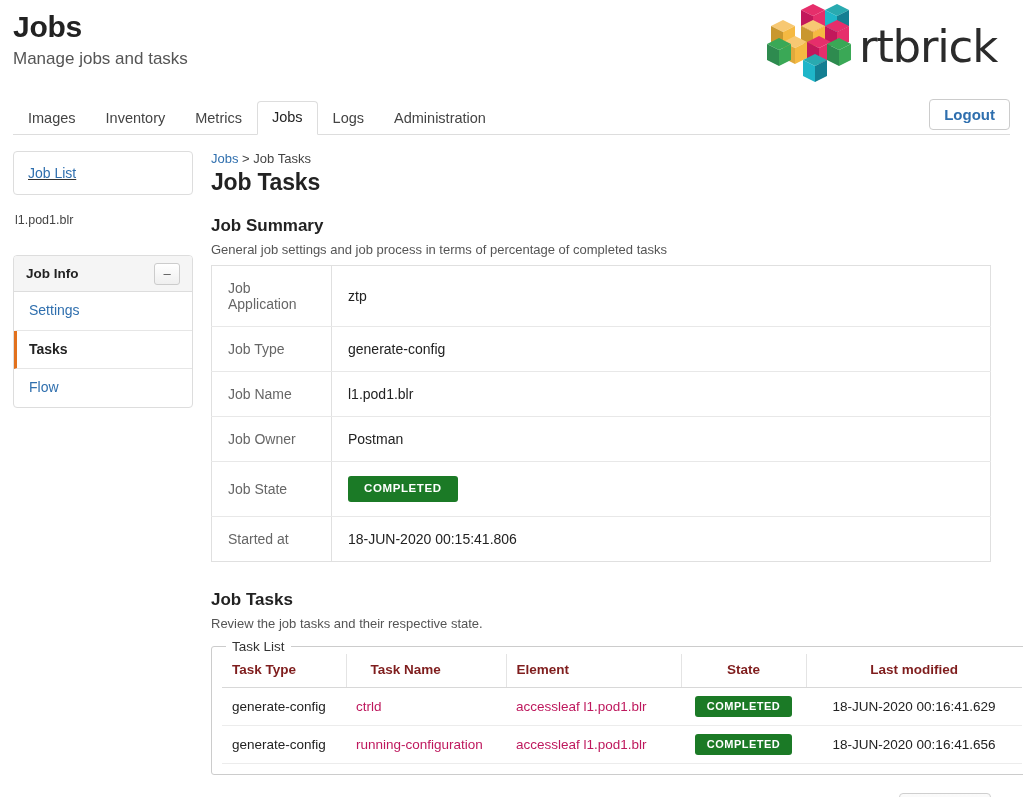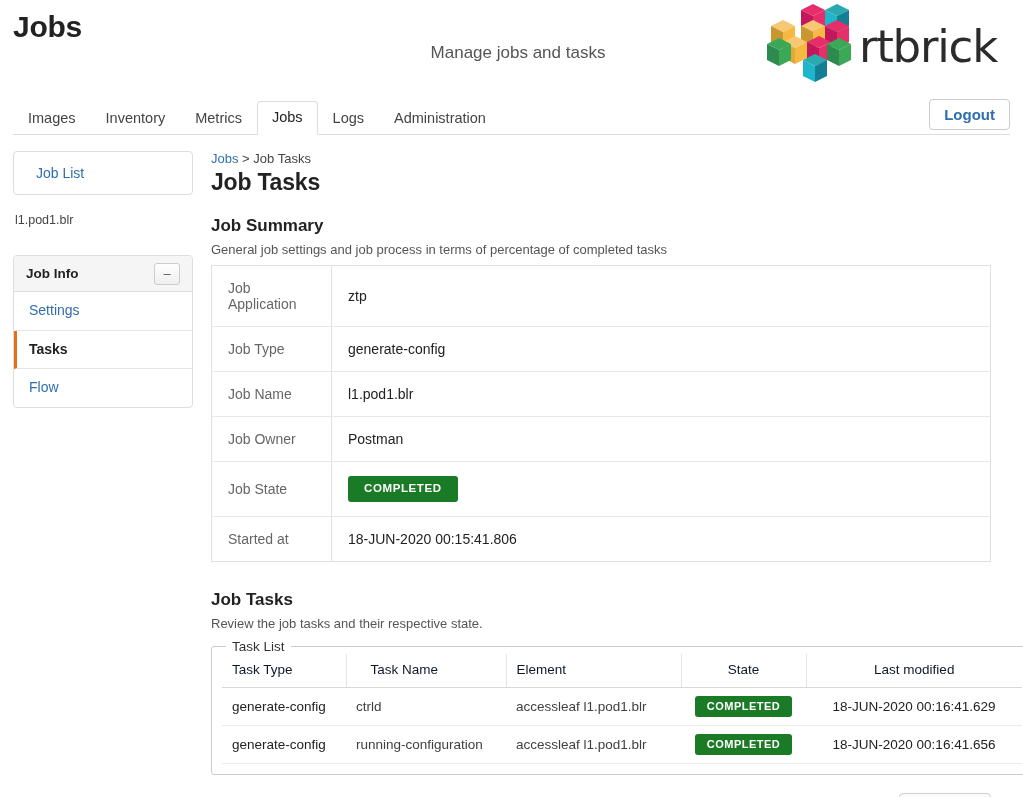--- a/index.html
+++ b/index.html
@@ -26,23 +26,22 @@
     font-weight: bold;
     color: #222222;
     letter-spacing: -0.3px;
     line-height: 1.1;
     margin: 0;
   }
   .page-subtitle {
     font-size: 17px;
     font-weight: normal;
     color: #555555;
-    margin: 0 0 0 0;
+    margin: 6px 0 0 0;
     line-height: 1.2;
-    text-align: center;
   }
   .brand {
     position: absolute;
     right: 26px;
     top: 4px;
     display: flex;
     align-items: center;
     gap: 8px;
   }
   .brand-mark { display: block; }
@@ -105,22 +104,23 @@
     padding: 12px 13px 0 13px;
     align-items: flex-start;
   }
   .sidebar { width: 180px; flex: 0 0 180px; }
   .content { flex: 1; padding-left: 18px; }
 
   
   .joblist-box {
     border: 1px solid #dddddd;
     border-radius: 4px;
-    padding: 12px 22px;
+    padding: 12px 14px;
     background: #ffffff;
+    text-decoration: underline;
   }
   .joblist-link {
     color: #2f6fae;
     font-size: 14px;
     text-decoration: none;
     cursor: pointer;
   }
   .sidebar-caption {
     font-size: 12.5px;
     color: #444444;
@@ -258,43 +258,43 @@
     padding: 0 6px;
     margin-left: 4px;
   }
   table.tasks {
     width: 100%;
     border-collapse: collapse;
     table-layout: fixed;
   }
   table.tasks th {
     font-size: 13.5px;
-    font-weight: normal;
-    color: #0f172a;
+    font-weight: bold;
+    color: #7f1d1d;
     text-align: left;
     padding: 8px 10px 10px 10px;
     border-bottom: 1px solid #d8d8d8;
   }
   table.tasks th.c-state,
   table.tasks th.c-modified { text-align: center; }
   table.tasks th.c-type { border-right: 1px solid #e4e4e4; }
   table.tasks th.c-name { border-right: 1px solid #e4e4e4; padding-left: 24px; }
   table.tasks th.c-elem { border-right: 1px solid #e4e4e4; }
   table.tasks th.c-state { border-right: 1px solid #e4e4e4; }
   table.tasks td {
     font-size: 13.5px;
     padding: 8px 10px;
     border-bottom: 1px solid #ececec;
     color: #222222;
     vertical-align: middle;
   }
   table.tasks tbody tr:last-child td { border-bottom: 1px solid #ececec; }
   table.tasks td.c-state { text-align: center; }
   table.tasks td.c-modified { text-align: center; white-space: nowrap; }
-  table.tasks a { color: #404040; text-decoration: none; cursor: pointer; }
+  table.tasks a { color: #be185d; text-decoration: none; cursor: pointer; }
   .badge-sm {
     display: inline-block;
     background: #1b7a26;
     color: #ffffff;
     font-size: 11px;
     font-weight: bold;
     letter-spacing: 0.5px;
     padding: 5px 12px;
     border-radius: 3px;
     line-height: 1;

